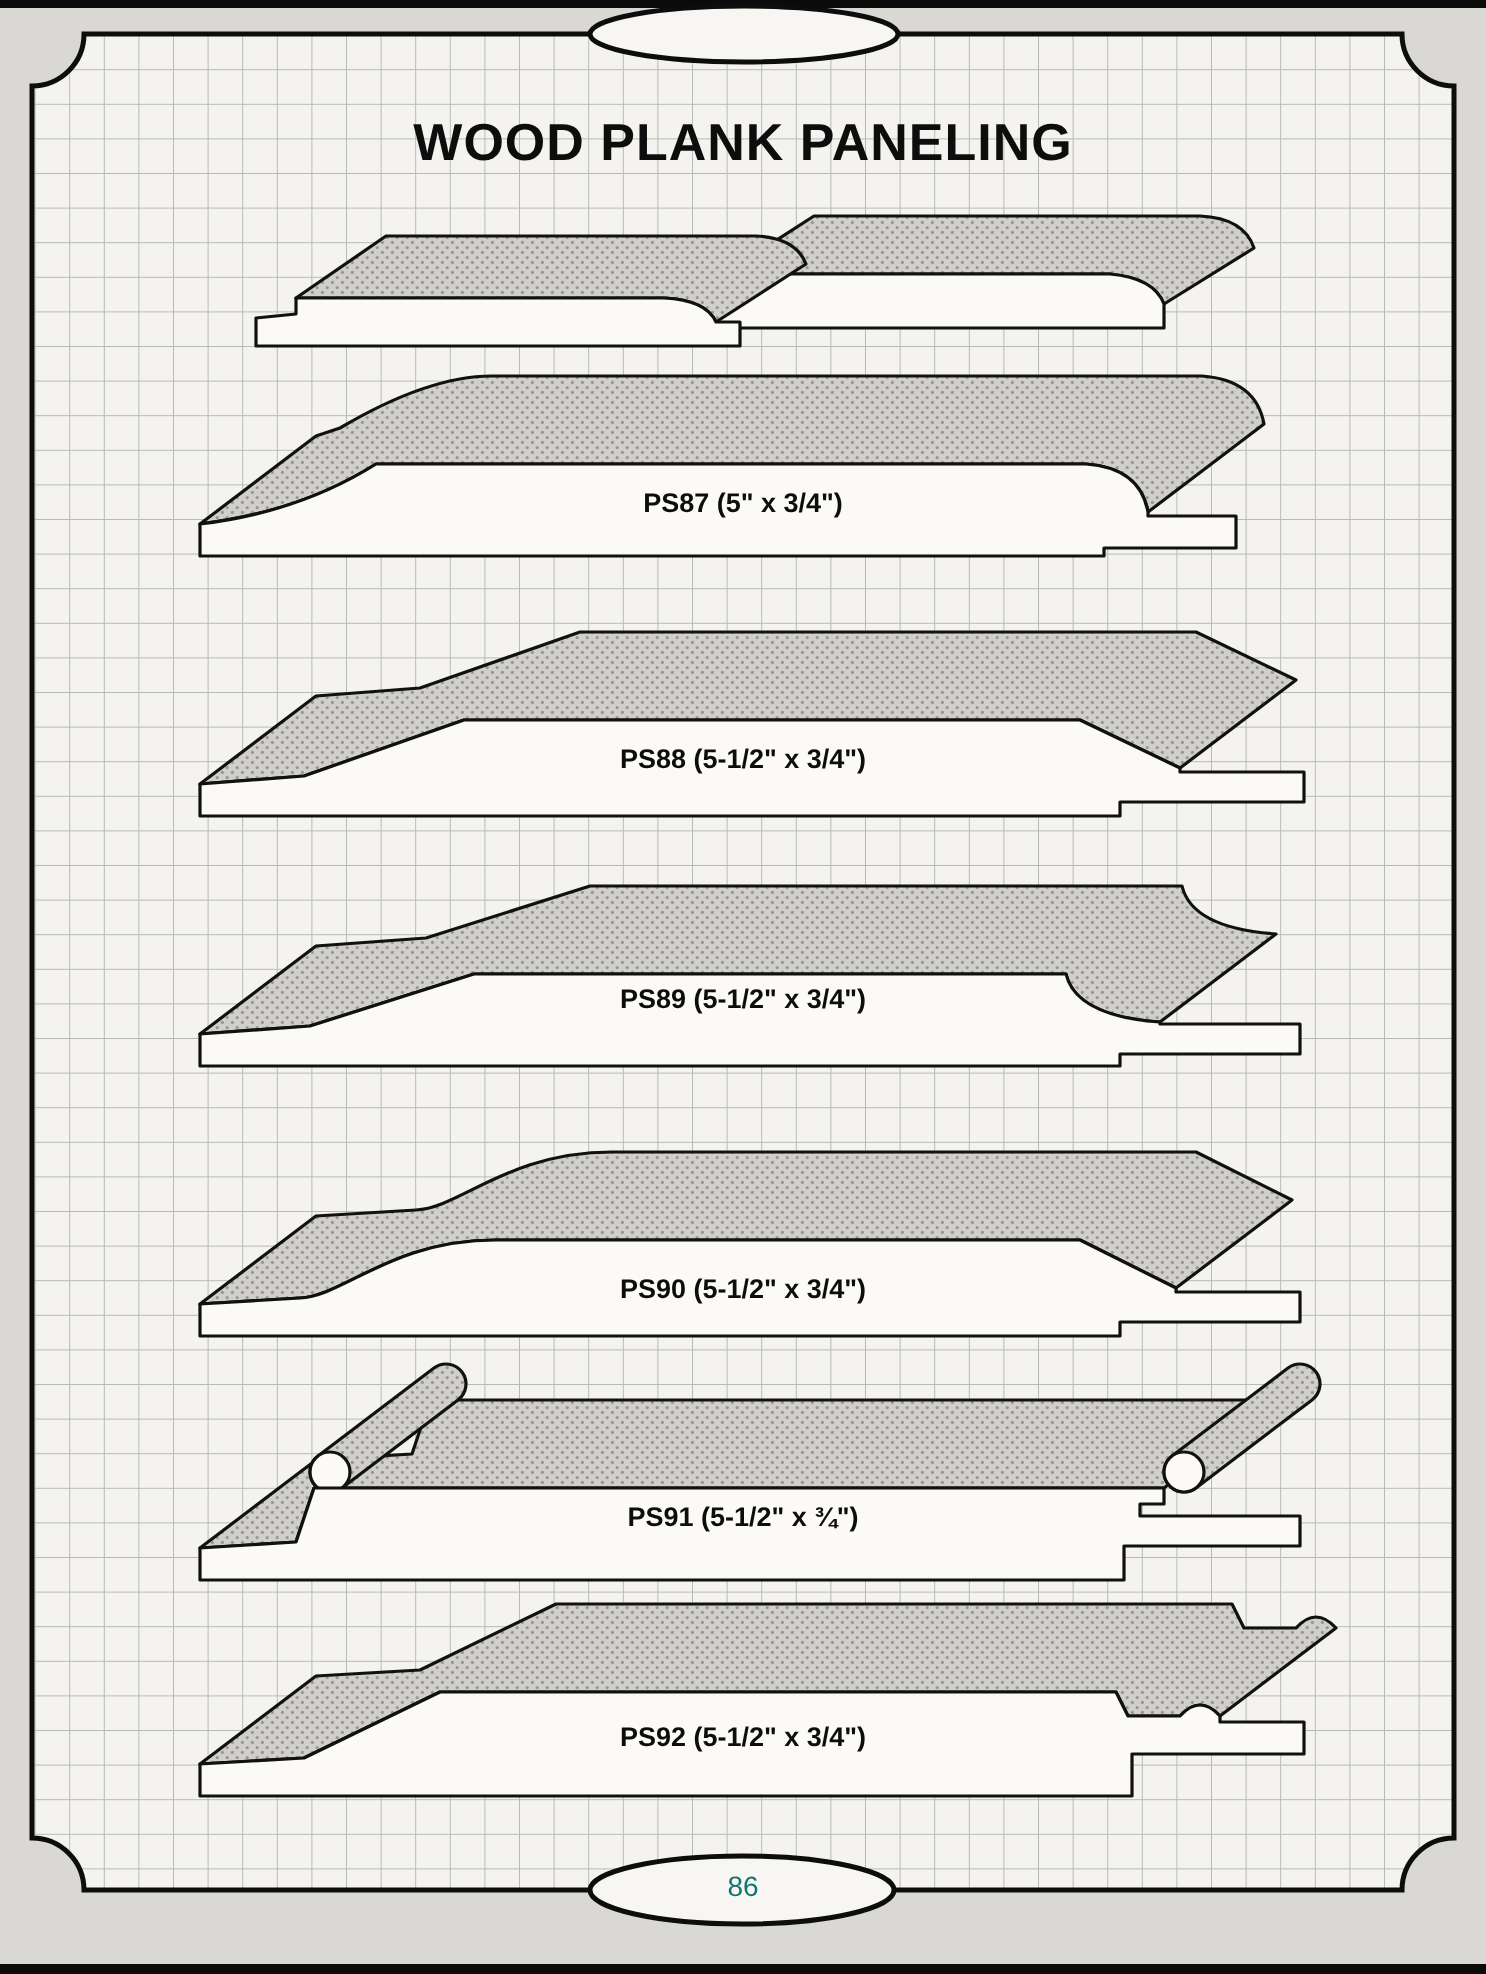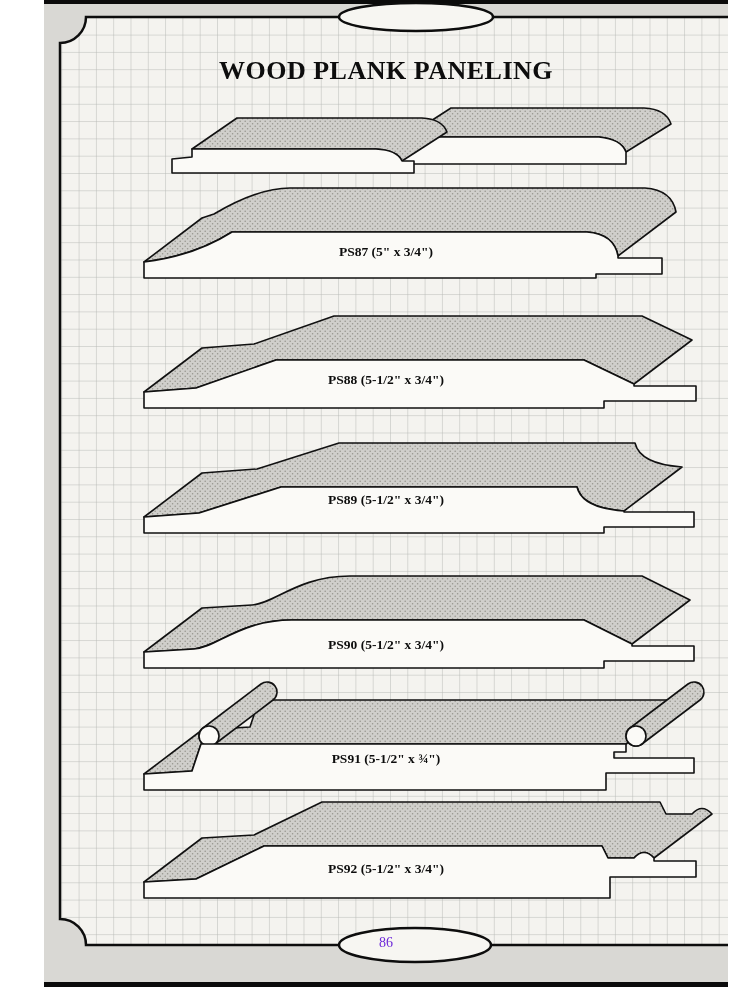--- a/index.html
+++ b/index.html
@@ -1,23 +1,22 @@
 <!DOCTYPE html>
 <html><head>
 <meta charset="utf-8">
 <style>
   html,body{margin:0;padding:0;}
   .page{
     position:relative;
-    width:684px;height:987px;
+    width:743px;height:987px;
     background:#d9d8d4;
     overflow:hidden;
-    font-family:Liberation Serif, serif;
+    font-family:Liberation Sans, sans-serif;
     color:#111;
-    margin-left:44px;
   }
   .page svg{position:absolute;left:0;top:0;}
   .scan-strip{position:absolute;left:0;width:743px;background:#0b0b0b;}
   .scan-strip.top{top:0;height:4px;}
   .scan-strip.bottom{bottom:0;height:5px;}
   .page-title{
     position:absolute;left:0;right:0;top:56px;
     text-align:center;
     font-size:26px;font-weight:bold;letter-spacing:0.5px;
     color:#0d0d0d;
@@ -30,21 +29,21 @@
   }
   .lbl-ps87{top:244px;}
   .lbl-ps88{top:372px;}
   .lbl-ps89{top:492px;}
   .lbl-ps90{top:637px;}
   .lbl-ps91{top:751px;}
   .lbl-ps92{top:861px;}
   .page-number{
     position:absolute;left:0;right:0;top:935px;
     text-align:center;
-    font-size:14px;color:#6d28d9;
+    font-size:14px;color:#0f766e;
   }
 </style>
 </head>
 <body>
 
 <div class="page">
 
   <div class="scan-strip top"></div>
   <div class="scan-strip bottom"></div>
 

